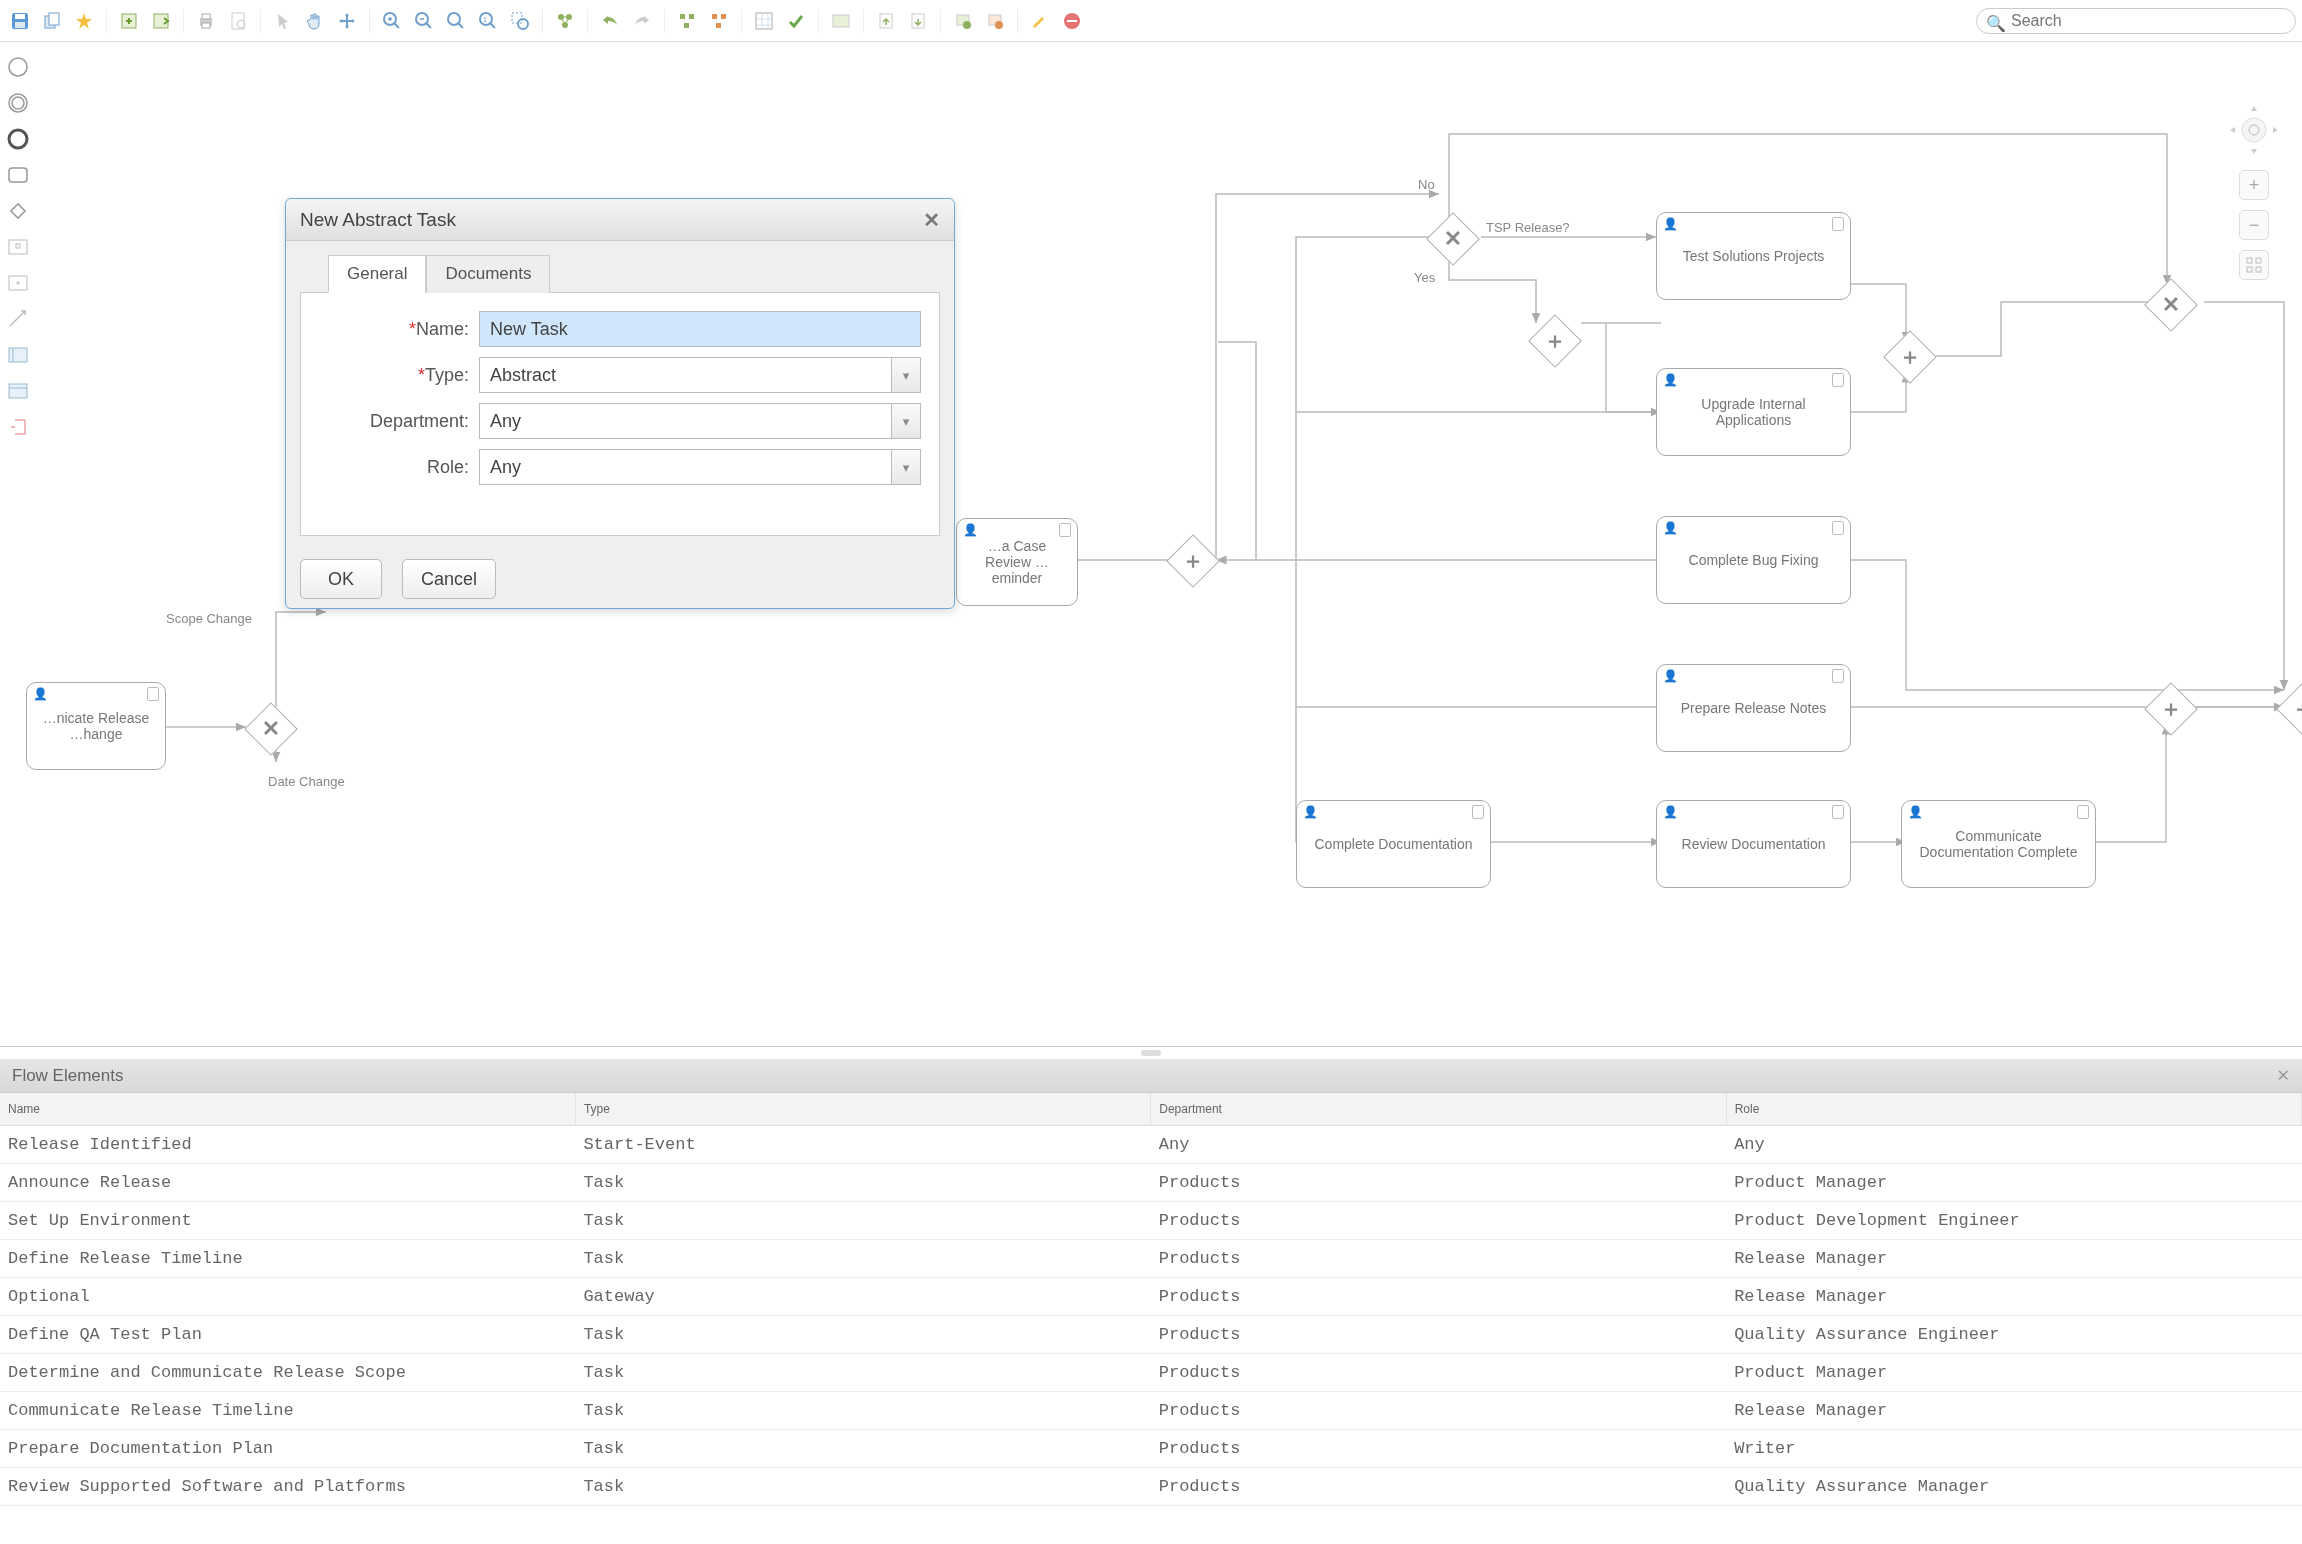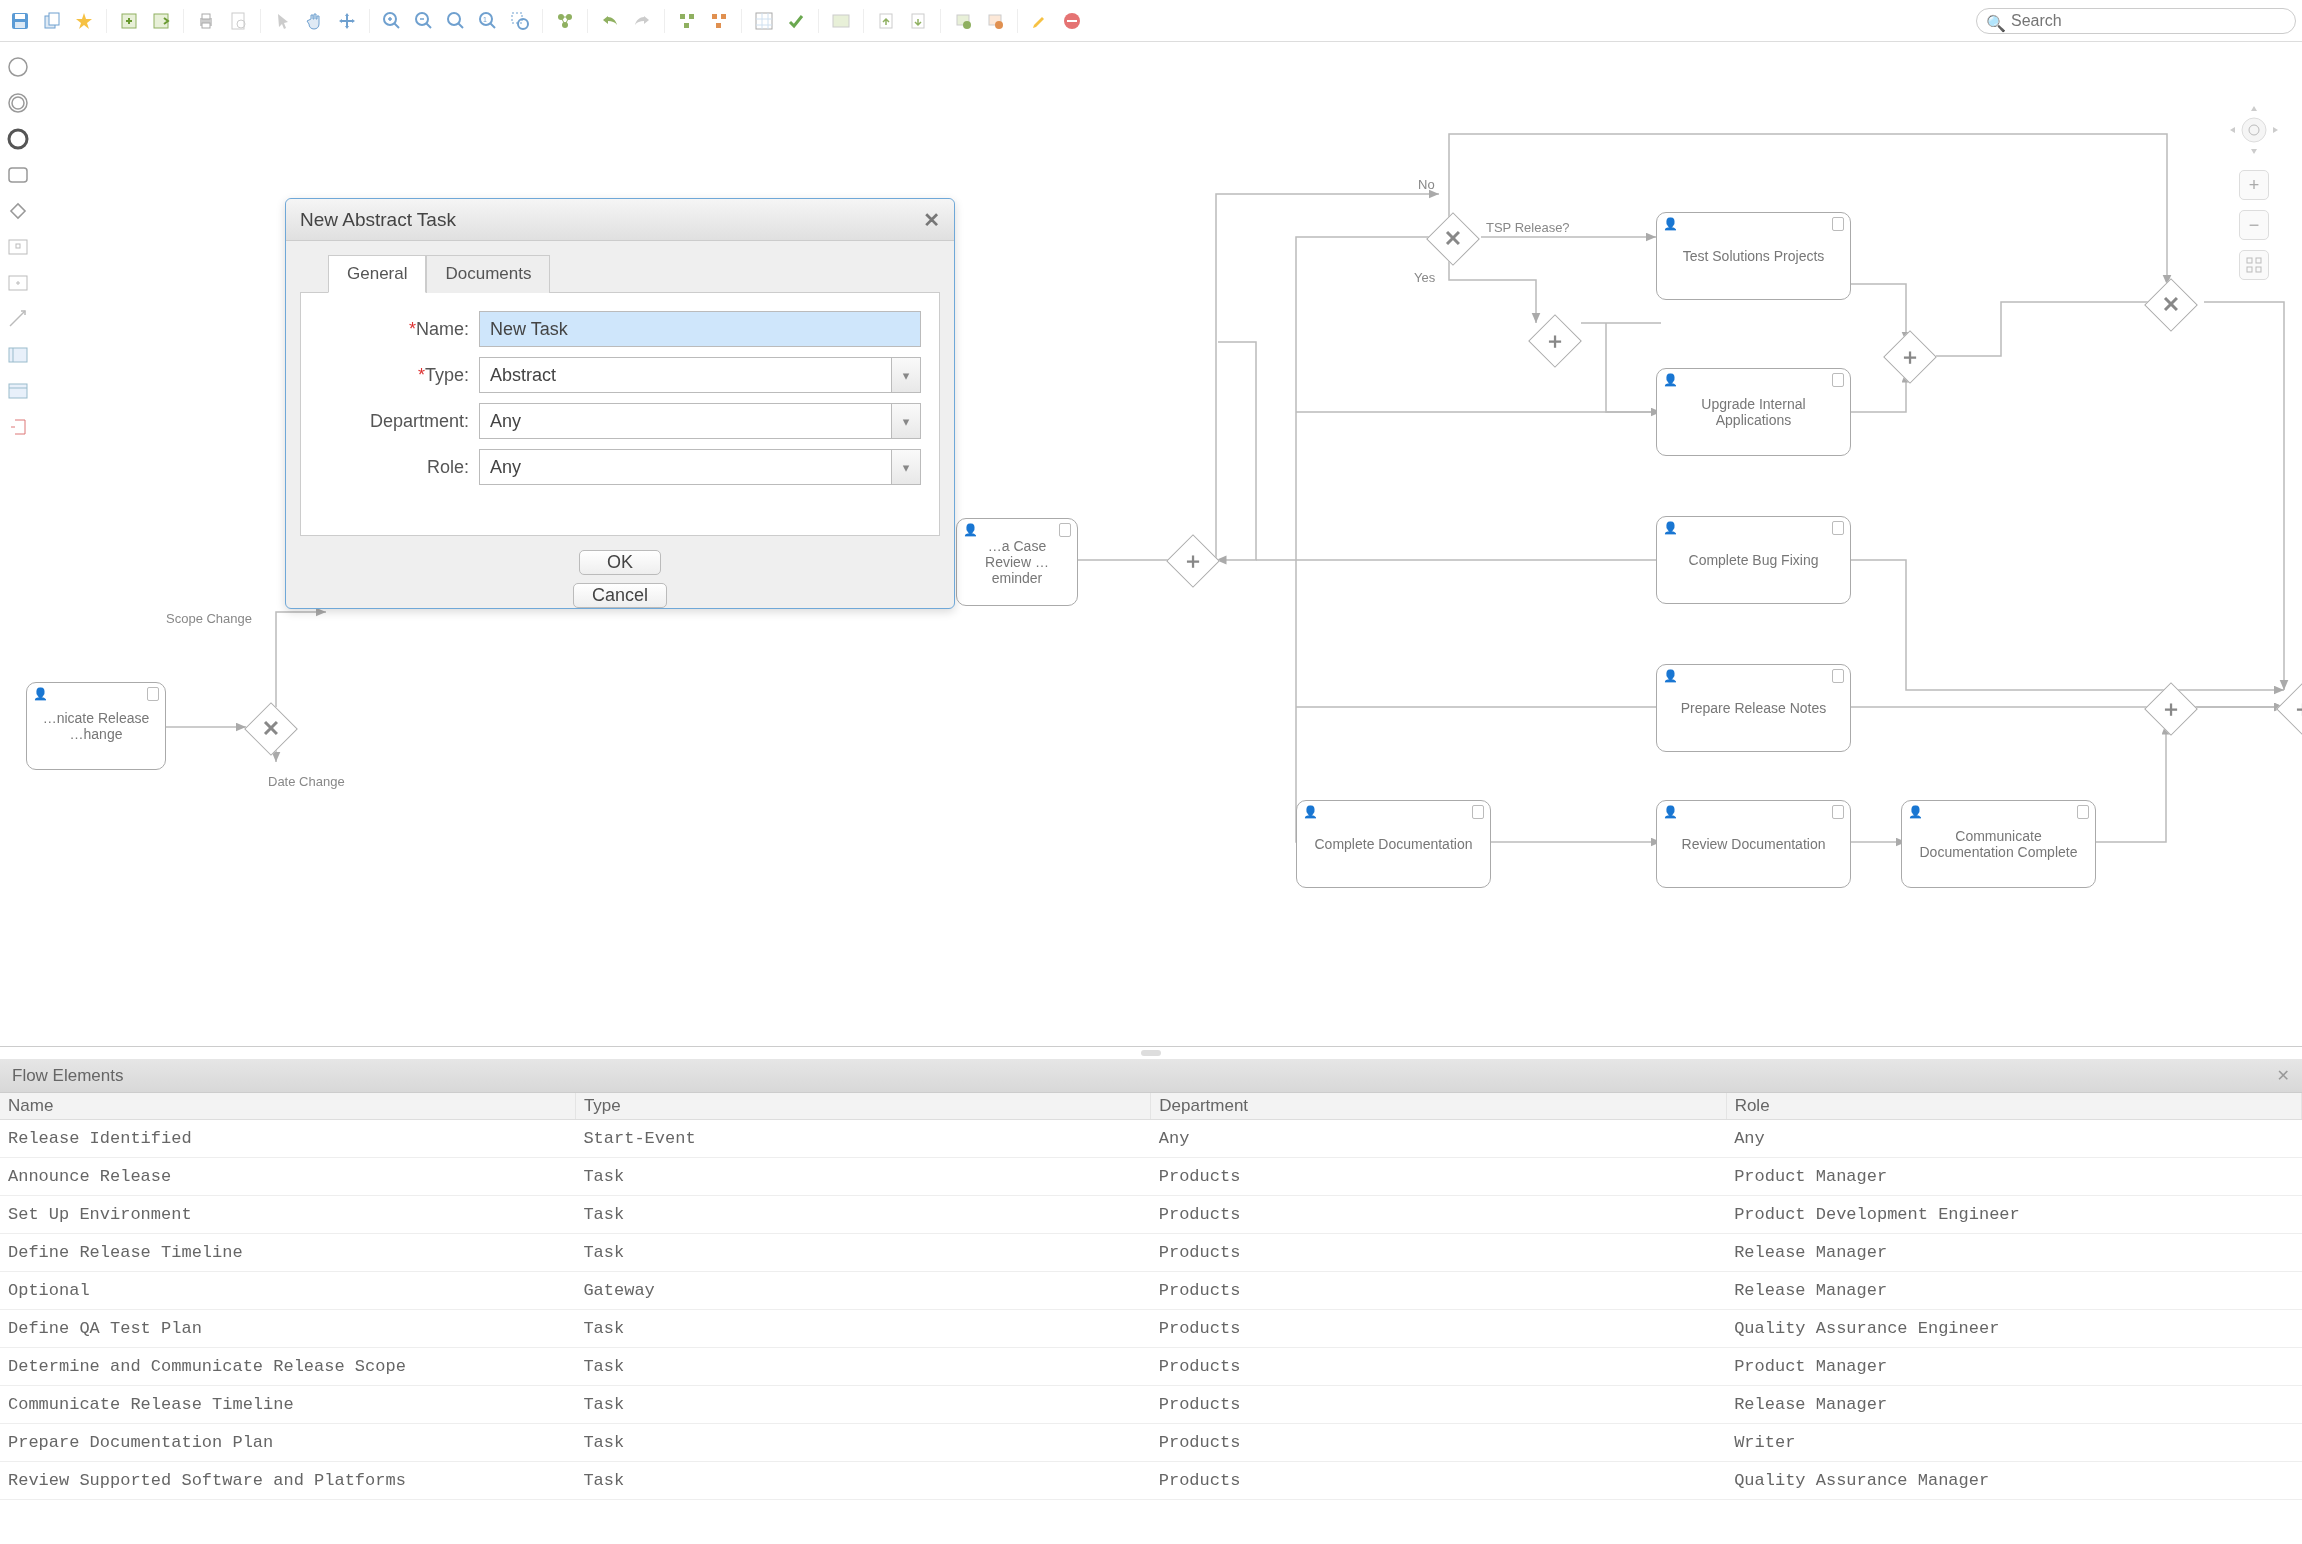--- a/index.html
+++ b/index.html
@@ -45,31 +45,31 @@
 .dialog .panel { border: 1px solid #ccc; background: #fff; padding: 18px 18px 40px 18px; margin-top: -1px; }
 .dialog .row { display: flex; align-items: center; margin-bottom: 10px; }
 .dialog .row label { width: 160px; text-align: right; padding-right: 10px; font-size: 18px; color: #555; }
 .dialog .row label .req { color: #d33; }
 .dialog .row .fld { flex: 1; }
 .dialog .row input, .dialog .row select { width: 100%; height: 36px; border: 1px solid #bbb; padding: 0 10px; font-size: 18px; color: #444; }
 .dialog .row input.sel { background: #cfe6fb; }
 .dialog .row .combo { display: flex; }
 .dialog .row .combo input { border-right: none; }
 .dialog .row .combo .dd { width: 32px; border: 1px solid #bbb; background: linear-gradient(#fafafa,#e8e8e8); display: flex; align-items: center; justify-content: center; color: #888; cursor: pointer; }
-.dialog .footer { height: 58px; display: flex; align-items: center; justify-content: flex-end; gap: 8px; padding: 0 14px; flex-direction: column; }
+.dialog .footer { height: 58px; display: flex; align-items: center; justify-content: flex-start; gap: 20px; padding: 0 14px; }
 .dialog .footer button { height: 40px; min-width: 82px; padding: 0 18px; font-size: 18px; border: 1px solid #bbb; background: linear-gradient(#fff,#eee); border-radius: 5px; color: #444; cursor: pointer; }
 
 
 .bottom-panel { position: absolute; left: 0; right: 0; bottom: 0; height: 498px; background: #fff; border-top: 1px solid #ccc; }
 .bottom-panel .handle { height: 12px; background: #fff; display:flex; align-items:center; justify-content:center; }
 .bottom-panel .handle .grip { width: 20px; height: 6px; background: #ddd; border-radius: 3px; }
 .bottom-panel .hdr { height: 34px; background: linear-gradient(#e6e6e6,#d8d8d8); display: flex; align-items: center; padding: 0 12px; font-size: 17px; color: #666; border-bottom: 1px solid #ccc; }
 .bottom-panel .hdr .x { margin-left: auto; color: #999; cursor: pointer; font-size: 16px; }
 .grid { width: 100%; border-collapse: collapse; }
-.grid th { text-align: left; font-weight: normal; font-size: 17px; color: #666; background: #f3f3f3; border-bottom: 1px solid #ddd; border-right: 1px solid #e4e4e4; padding: 3px 8px; }
+.grid th { text-align: left; font-weight: normal; font-size: 12px; color: #666; background: #f3f3f3; border-bottom: 1px solid #ddd; border-right: 1px solid #e4e4e4; padding: 9px 8px; }
 .grid td { font-size: 17px; color: #666; border-bottom: 1px solid #eee; padding: 9px 8px; font-family: Liberation Mono, monospace; }
 </style>
 </head>
 <body>
 
 <div class="toolbar">
   <div class="tb-btn">
       <svg width="20" height="20">
         <rect x="2" y="2" width="16" height="16" rx="2" fill="#5b9bd5"></rect>
         <rect x="5" y="3" width="10" height="5" fill="#fff"></rect>

